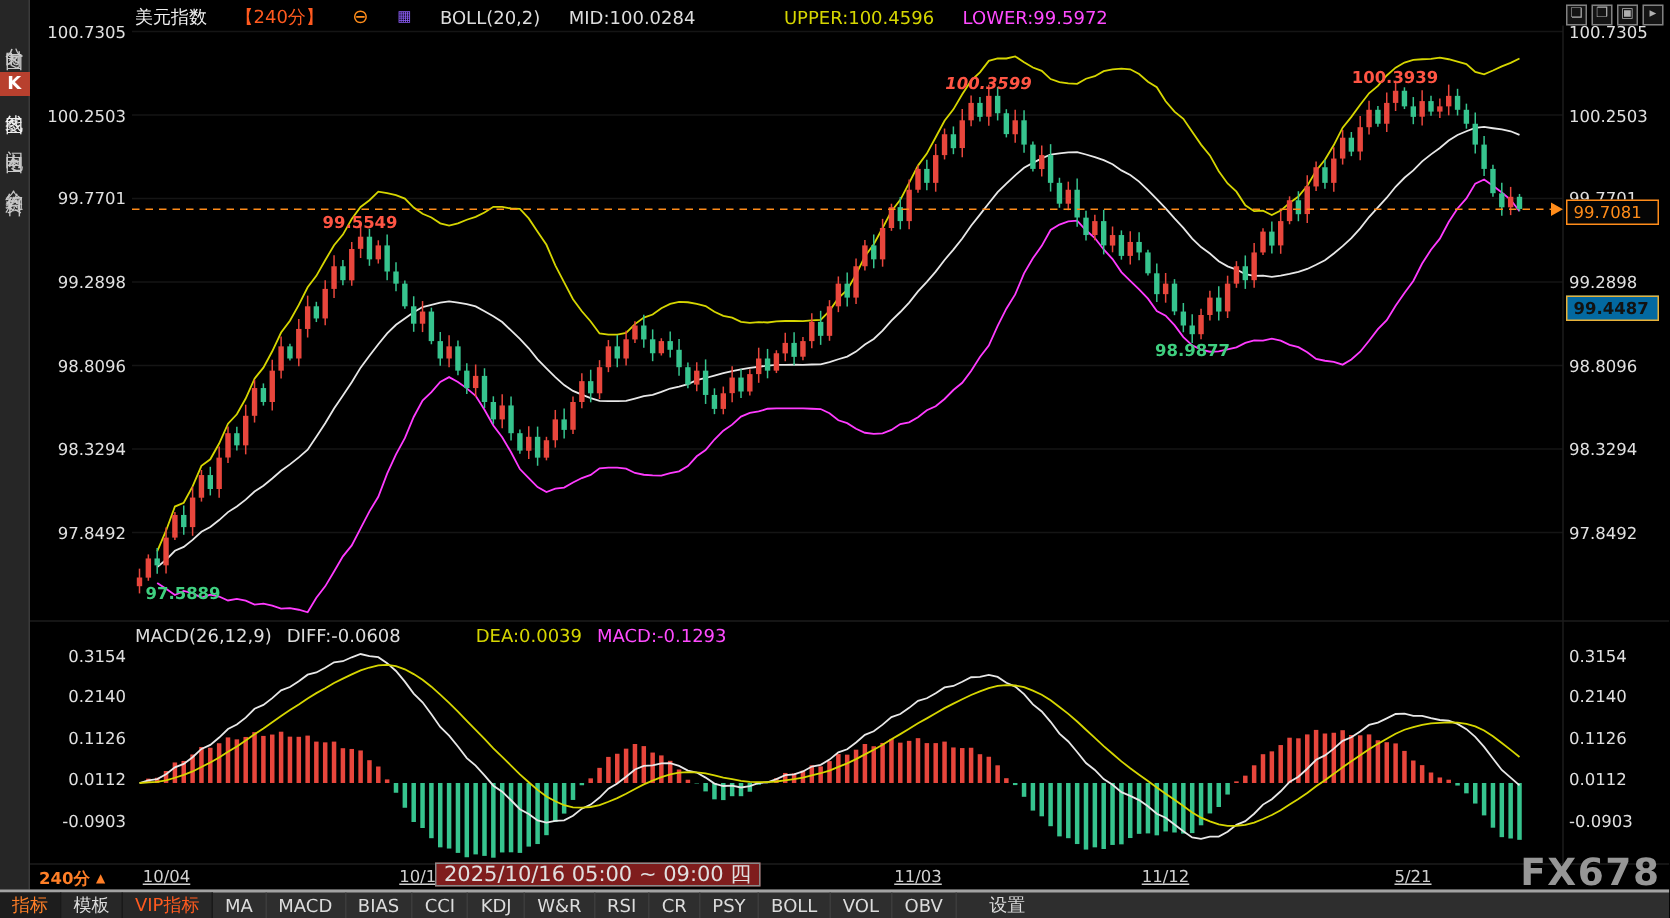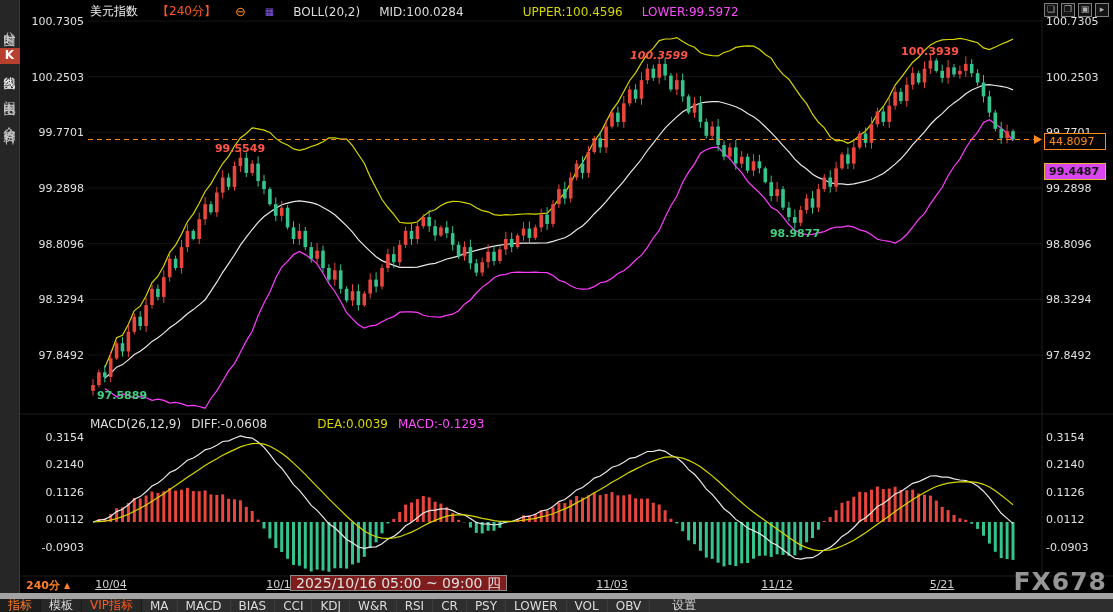--- a/index.html
+++ b/index.html
@@ -27,35 +27,35 @@
   .win-controls span{width:12px;height:12px;border:1px solid #808080;background:#141414;color:#b0b0b0;
                      font-size:9px;line-height:11px;text-align:center;cursor:pointer;}
   
   .y-col{position:absolute;top:0;height:568px;z-index:2;}
   #y-left{left:20px;width:64px;} #y-right{left:1046px;width:66px;}
   .y-label{position:absolute;font-size:11px;color:#e0e0e0;width:100%;}
   #y-left .y-label{text-align:right;}
   
   .price-tag{position:absolute;left:1044px;z-index:4;font-size:11px;padding:1px 4px;min-width:52px;}
   .price-tag.current{color:#ff8c1a;border:1px solid #ff8c1a;background:#050505;}
-  .price-tag.secondary{color:#121212;background:#d946ef;border:1px solid #e8b23a;font-weight:bold;}
+  .price-tag.secondary{color:#121212;background:#0369a1;border:1px solid #e8b23a;font-weight:bold;margin-top:34px;}
   
   .ann{position:absolute;z-index:3;font-size:11px;font-weight:bold;transform:translateX(-50%);white-space:nowrap;}
   
   .t-label{position:absolute;top:578px;transform:translateX(-50%);font-size:11px;color:#d0d0d0;z-index:2;text-decoration:underline;}
   .tooltip-box{position:absolute;left:290px;top:575px;z-index:5;background:#7f1d1d;border:1px solid #8a8a8a;
                color:#e0e0e0;font-size:14px;line-height:14px;padding:0 5px;white-space:nowrap;}
   .period-chip{position:absolute;left:26px;top:578px;z-index:4;color:#ff7f27;font-size:11px;font-weight:bold;
                display:flex;gap:4px;align-items:center;cursor:pointer;}
   .period-chip .arr{font-size:8px;color:#ff7f27;}
   .watermark{position:absolute;right:6px;bottom:16px;z-index:4;font-size:25px;font-weight:bold;
              color:#969696;letter-spacing:1px;}
   
   .toolbar{position:absolute;left:0;bottom:0;width:100%;height:19px;background:#2e2e2e;
-           border-top:6px solid #a3a3a3;z-index:6;display:flex;align-items:stretch;font-size:12px;
+           border-top:2px solid #a3a3a3;z-index:6;display:flex;align-items:stretch;font-size:12px;
            box-sizing:border-box;}
   .tb-tab{display:flex;align-items:center;padding:0 8px;border-right:1px solid #191919;background:#272727;
           color:#ddd;cursor:pointer;}
   .tb-tab.sel{color:#ff7f27;background:#1d1d1d;}
   .tb-tab.vip{color:#ff5a1f;}
   .tb-btn{display:flex;align-items:center;padding:0 8px;color:#dcdcdc;border-right:1px solid #3c3c3c;cursor:pointer;}
   .tb-settings{display:flex;align-items:center;padding:0 10px;margin-left:12px;color:#dcdcdc;cursor:pointer;}
 </style>
 </head>
 <body>
@@ -612,21 +612,21 @@
       <span class="y-label" style="top: 238px;">98.8096</span>
       <span class="y-label" style="top: 293px;">98.3294</span>
       <span class="y-label" style="top: 349px;">97.8492</span>
       <span class="y-label" style="top: 431px;">0.3154</span>
       <span class="y-label" style="top: 458px;">0.2140</span>
       <span class="y-label" style="top: 486px;">0.1126</span>
       <span class="y-label" style="top: 513px;">0.0112</span>
       <span class="y-label" style="top: 541px;">-0.0903</span>
     </div>
 
-  <div id="tag-current" class="price-tag current" style="top: 133px;">44.8097</div>
+  <div id="tag-current" class="price-tag current" style="top: 133px;">99.7081</div>
   <div id="tag-secondary" class="price-tag secondary" style="top: 163px;">99.4487</div>
 
   <div class="macd-header">
     <span>MACD(26,12,9)</span>
     <span class="c-mid">DIFF:-0.0608</span>
     <span class="c-upper">DEA:0.0039</span>
     <span class="c-lower">MACD:-0.1293</span>
   </div>
 
   <div id="overlays">
@@ -658,19 +658,19 @@
     <div class="tb-tab vip">VIP指标</div>
     <div class="tb-btn">MA</div>
     <div class="tb-btn">MACD</div>
     <div class="tb-btn">BIAS</div>
     <div class="tb-btn">CCI</div>
     <div class="tb-btn">KDJ</div>
     <div class="tb-btn">W&amp;R</div>
     <div class="tb-btn">RSI</div>
     <div class="tb-btn">CR</div>
     <div class="tb-btn">PSY</div>
-    <div class="tb-btn">LOWER</div>
+    <div class="tb-btn">BOLL</div>
     <div class="tb-btn">VOL</div>
     <div class="tb-btn">OBV</div>
     <div class="tb-settings">设置</div>
   </div>
 
 </div>
 
 </body></html>

